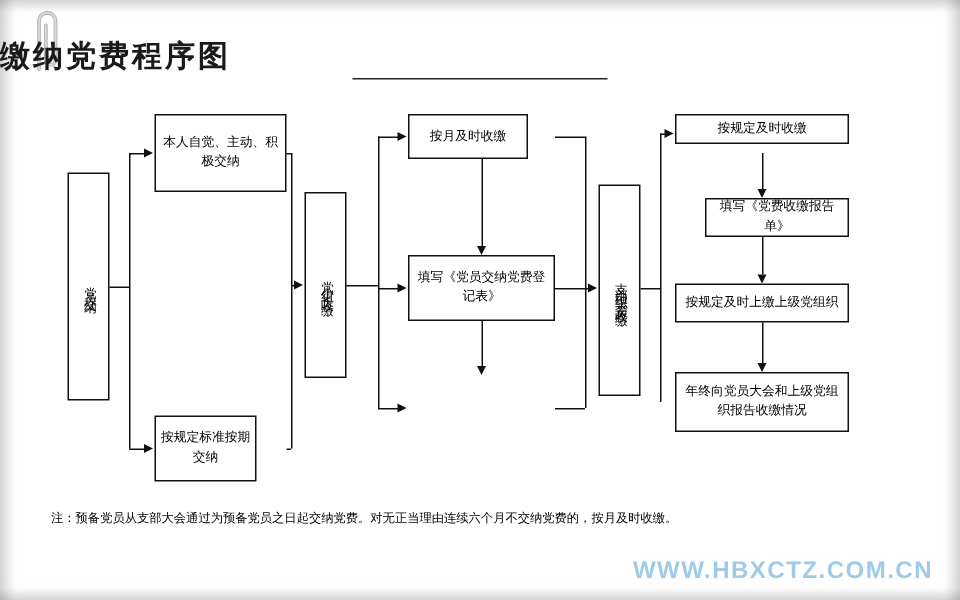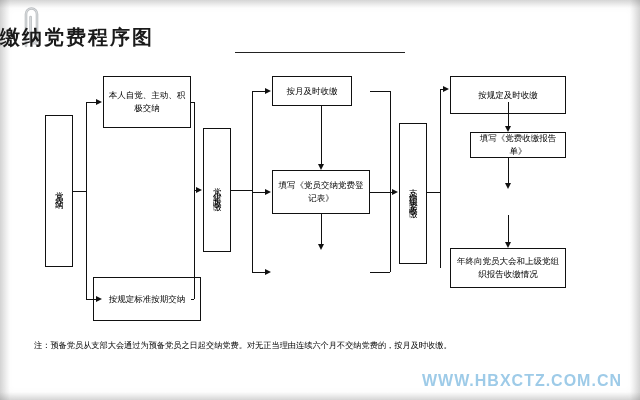--- a/index.html
+++ b/index.html
@@ -105,35 +105,36 @@
     <path d="M8 42 L8 10 a5.5 5.5 0 0 1 11 0 L19 36 a3.2 3.2 0 0 1 -6.4 0 L12.6 13" fill="none" stroke="#d8dbdd" stroke-width="1.1" stroke-linecap="round"></path>
   </svg>
 
   <div class="title">缴纳党费程序图</div>
   <div class="title-underline"></div>
 
   <div class="box vert" style="left:45px;top:115px;width:28px;height:152px;">党员交纳</div>
 
   <div class="box" style="left:103px;top:76px;width:88px;height:52px;">本人自觉、主动、积极交纳</div>
 
-  <div class="box" style="left:93px;top:277px;width:108px;height:44px;">按规定标准按期交纳</div>
+  <div class="box" style="left:103px;top:277px;width:68px;height:44px;">按规定标准按期交纳</div>
 
   <div class="box vert" style="left:203px;top:128px;width:28px;height:124px;">党小组长收缴</div>
 
   <div class="box" style="left:272px;top:76px;width:80px;height:30px;">按月及时收缴</div>
 
   <div class="box" style="left:272px;top:170px;width:98px;height:44px;">填写《党员交纳党费登记表》</div>
 
 
   <div class="box vert" style="left:399px;top:123px;width:28px;height:141px;">支部组织委员收缴</div>
 
-  <div class="box" style="left:450px;top:76px;width:116px;height:38px;">按规定及时收缴</div>
+  <div class="box" style="left:450px;top:76px;width:116px;height:20px;">按规定及时收缴</div>
 
   <div class="box" style="left:450px;top:132px;width:96px;height:26px;margin-left:20px;">填写《党费收缴报告单》</div>
 
+  <div class="box" style="left:450px;top:189px;width:116px;height:26px;">按规定及时上缴上级党组织</div>
 
   <div class="box" style="left:450px;top:248px;width:116px;height:40px;">年终向党员大会和上级党组织报告收缴情况</div>
 
   <div class="line h" style="left:73px;top:191px;width:13px;"></div>
   <div class="line v" style="left:86px;top:102px;height:197px;"></div>
   <div class="line h" style="left:86px;top:102px;width:11px;"></div>
   <div class="arrow" style="left:96px;top:98.5px;"></div>
   <div class="line h" style="left:86px;top:299px;width:11px;"></div>
   <div class="arrow" style="left:96px;top:295.5px;"></div>
 

